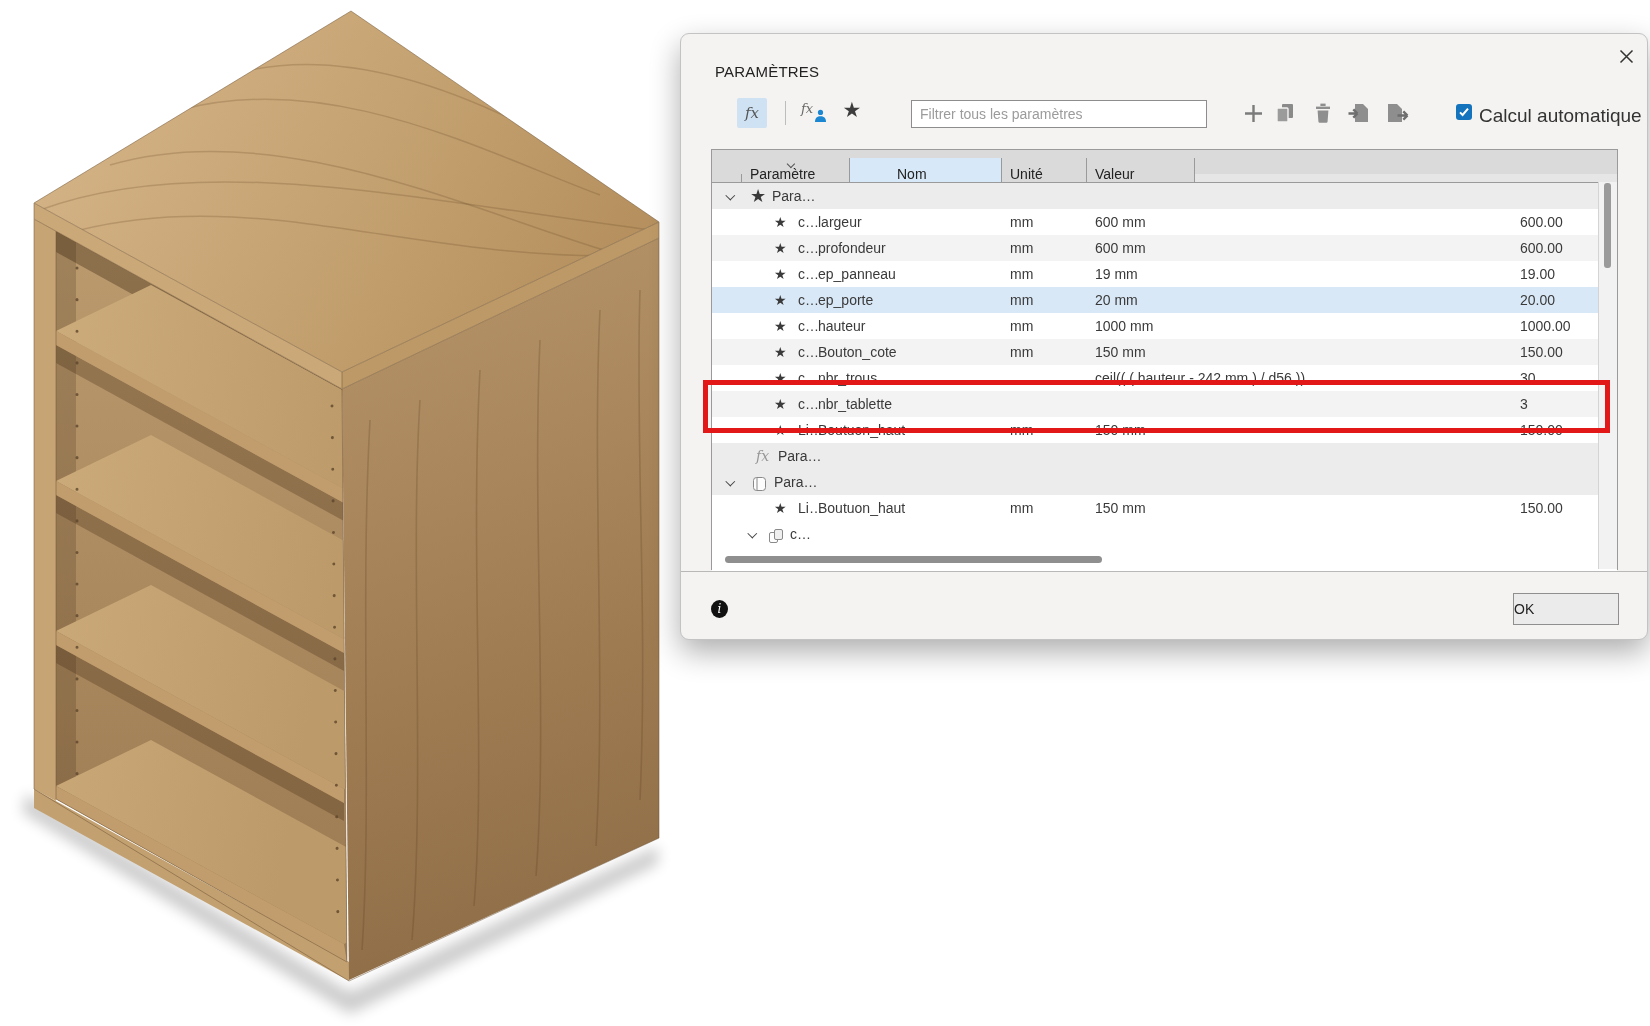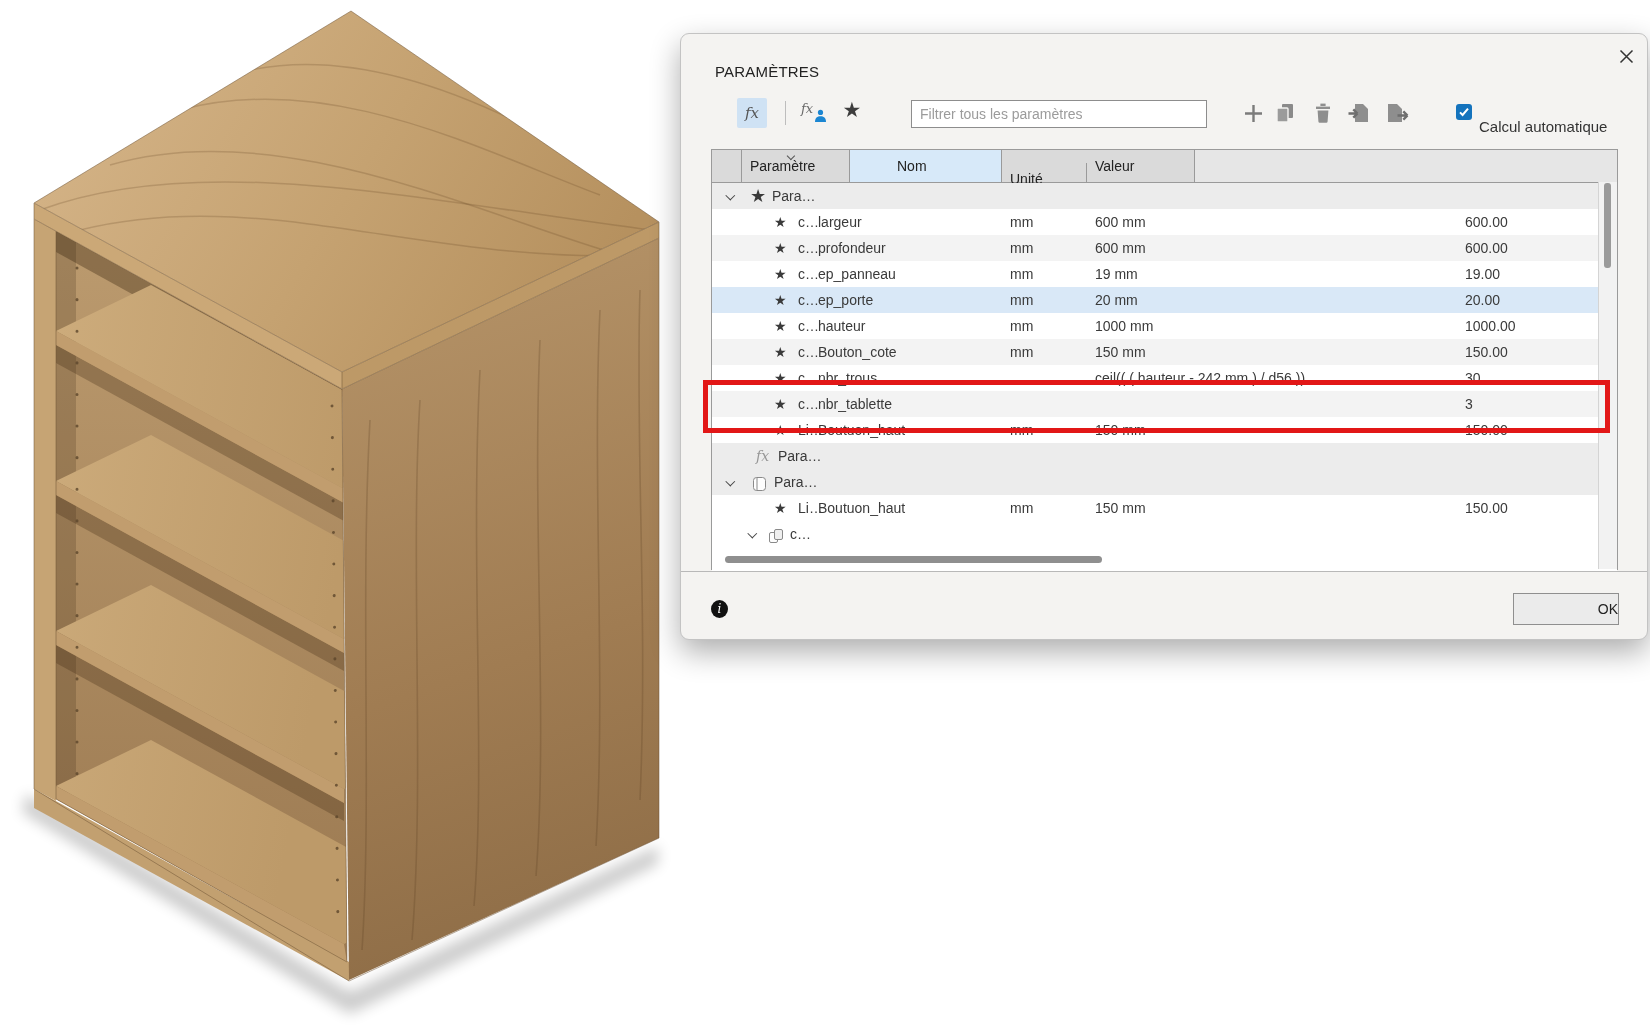--- a/index.html
+++ b/index.html
@@ -23,25 +23,25 @@
   .fxu-btn svg{position:absolute;left:13px;top:10px;}
   .star-btn{position:absolute;left:158px;top:62px;width:26px;height:28px;font-size:21px;color:#3d3d3d;
             display:flex;align-items:center;justify-content:center;}
   .filter-input{position:absolute;left:230px;top:66px;width:296px;height:28px;box-sizing:border-box;
                 border:1px solid #8d8d8d;background:#fff;padding:0 8px;font-size:14px;color:#333;
                 font-family:"Liberation Sans",sans-serif;}
   .filter-input::placeholder{color:#9b9b9b;}
   .tb-ico{position:absolute;top:67px;width:24px;height:24px;display:flex;align-items:center;justify-content:center;}
   .ck-box{position:absolute;left:775px;top:70px;width:16px;height:16px;background:#1473bd;border-radius:3px;
           display:flex;align-items:center;justify-content:center;}
-  .ck-label{position:absolute;left:798px;top:84px;font-size:15px;color:#333;}
+  .ck-label{position:absolute;left:798px;top:71px;font-size:19px;color:#333;}
   
   .ptable{position:absolute;left:30px;top:115px;width:907px;height:421px;box-sizing:border-box;
           border:1px solid #9a9a9a;background:#fff;}
-  .thead{display:flex;height:32px;border-bottom:1px solid #9a9a9a;background:#dadada;}
+  .thead{display:flex;height:32px;border-bottom:1px solid #9a9a9a;background:#dadada;align-items:flex-end;}
   .hcell{position:relative;box-sizing:border-box;border-right:1px solid #9a9a9a;background:#dadada;
          font-size:14px;color:#222;padding:8px 0 0 8px;}
   .hcell.hsel{background:#d7e9f9;padding-left:47px;}
   .hcell.corner{flex:1;border-right:none;background:#e6e6e6;}
   .sortv{position:absolute;left:46px;top:3px;border:solid #555;border-width:0 1.4px 1.4px 0;
          padding:2.4px;transform:rotate(45deg);}
   .tbody{position:relative;height:388px;overflow:hidden;background:#fff;}
   .trow{position:relative;height:26px;width:889px;}
   .bg-white{background:#fff;}.bg-shade{background:#f3f3f3;}
   .bg-group{background:#ececec;}.bg-selected{background:#d9e8f7;}
@@ -54,36 +54,36 @@
   .g-star .ic{left:38px;}.g-fx .ic{left:44px;}.g-box .ic{left:40px;}
   .trow.lvl2 .ic{left:56px;}
   .star{font-size:17px;color:#2da1e1;line-height:26px;}
   .g-star .star{font-size:18px;}
   .ig{position:relative;top:5px;}
   .trow .fxg{color:#979797;font-size:14px;}
   .pre{left:86px;}
   .prm .nm{left:106px;}
   .g-star .nm{left:60px;}.g-fx .nm{left:66px;}.g-box .nm{left:62px;}
   .trow.lvl2 .nm{left:78px;}
-  .un{left:298px;}.ex{left:383px;}.vl{left:753px;}
+  .un{left:298px;}.ex{left:383px;}.vl{left:808px;}
   
   .vscroll{position:absolute;right:0;top:32px;bottom:0;width:18px;background:#f2f2f2;border-left:1px solid #d4d4d4;}
   .vthumb{position:absolute;left:5px;top:1px;width:7px;height:85px;background:#9a9a9a;border-radius:3px;}
   .hthumb{position:absolute;left:13px;bottom:6px;width:377px;height:7px;background:#8f8f8f;border-radius:4px;}
   
   .redbox{position:absolute;left:22px;top:346px;width:897px;height:43px;border:5px solid #e21717;
           pointer-events:none;}
   
   .footline{position:absolute;left:0;right:0;top:537px;height:1px;background:#b8b8b8;}
   .info-btn{position:absolute;left:30px;top:566px;width:17px;height:18px;border-radius:50%;background:#111;
             color:#fff;display:flex;align-items:center;justify-content:center;
             font-family:"DejaVu Serif",serif;font-style:italic;font-size:12px;}
   .ok-btn{position:absolute;left:832px;top:559px;width:106px;height:32px;background:#ebebeb;
           border:1px solid #8f8f8f;font-size:14px;color:#222;display:flex;align-items:center;
-          justify-content:flex-end;box-sizing:border-box;cursor:pointer;}
+          justify-content:flex-start;box-sizing:border-box;cursor:pointer;}
 </style>
 </head>
 <body>
 
 <svg id="scene" width="680" height="1026" viewBox="0 0 680 1026">
   <defs>
     <linearGradient id="gTop" gradientUnits="userSpaceOnUse" x1="120" y1="70" x2="560" y2="340">
       <stop offset="0" stop-color="#d2b184"></stop>
         <stop offset=".5" stop-color="#c5a271"></stop>
         <stop offset="1" stop-color="#b6915f"></stop>

